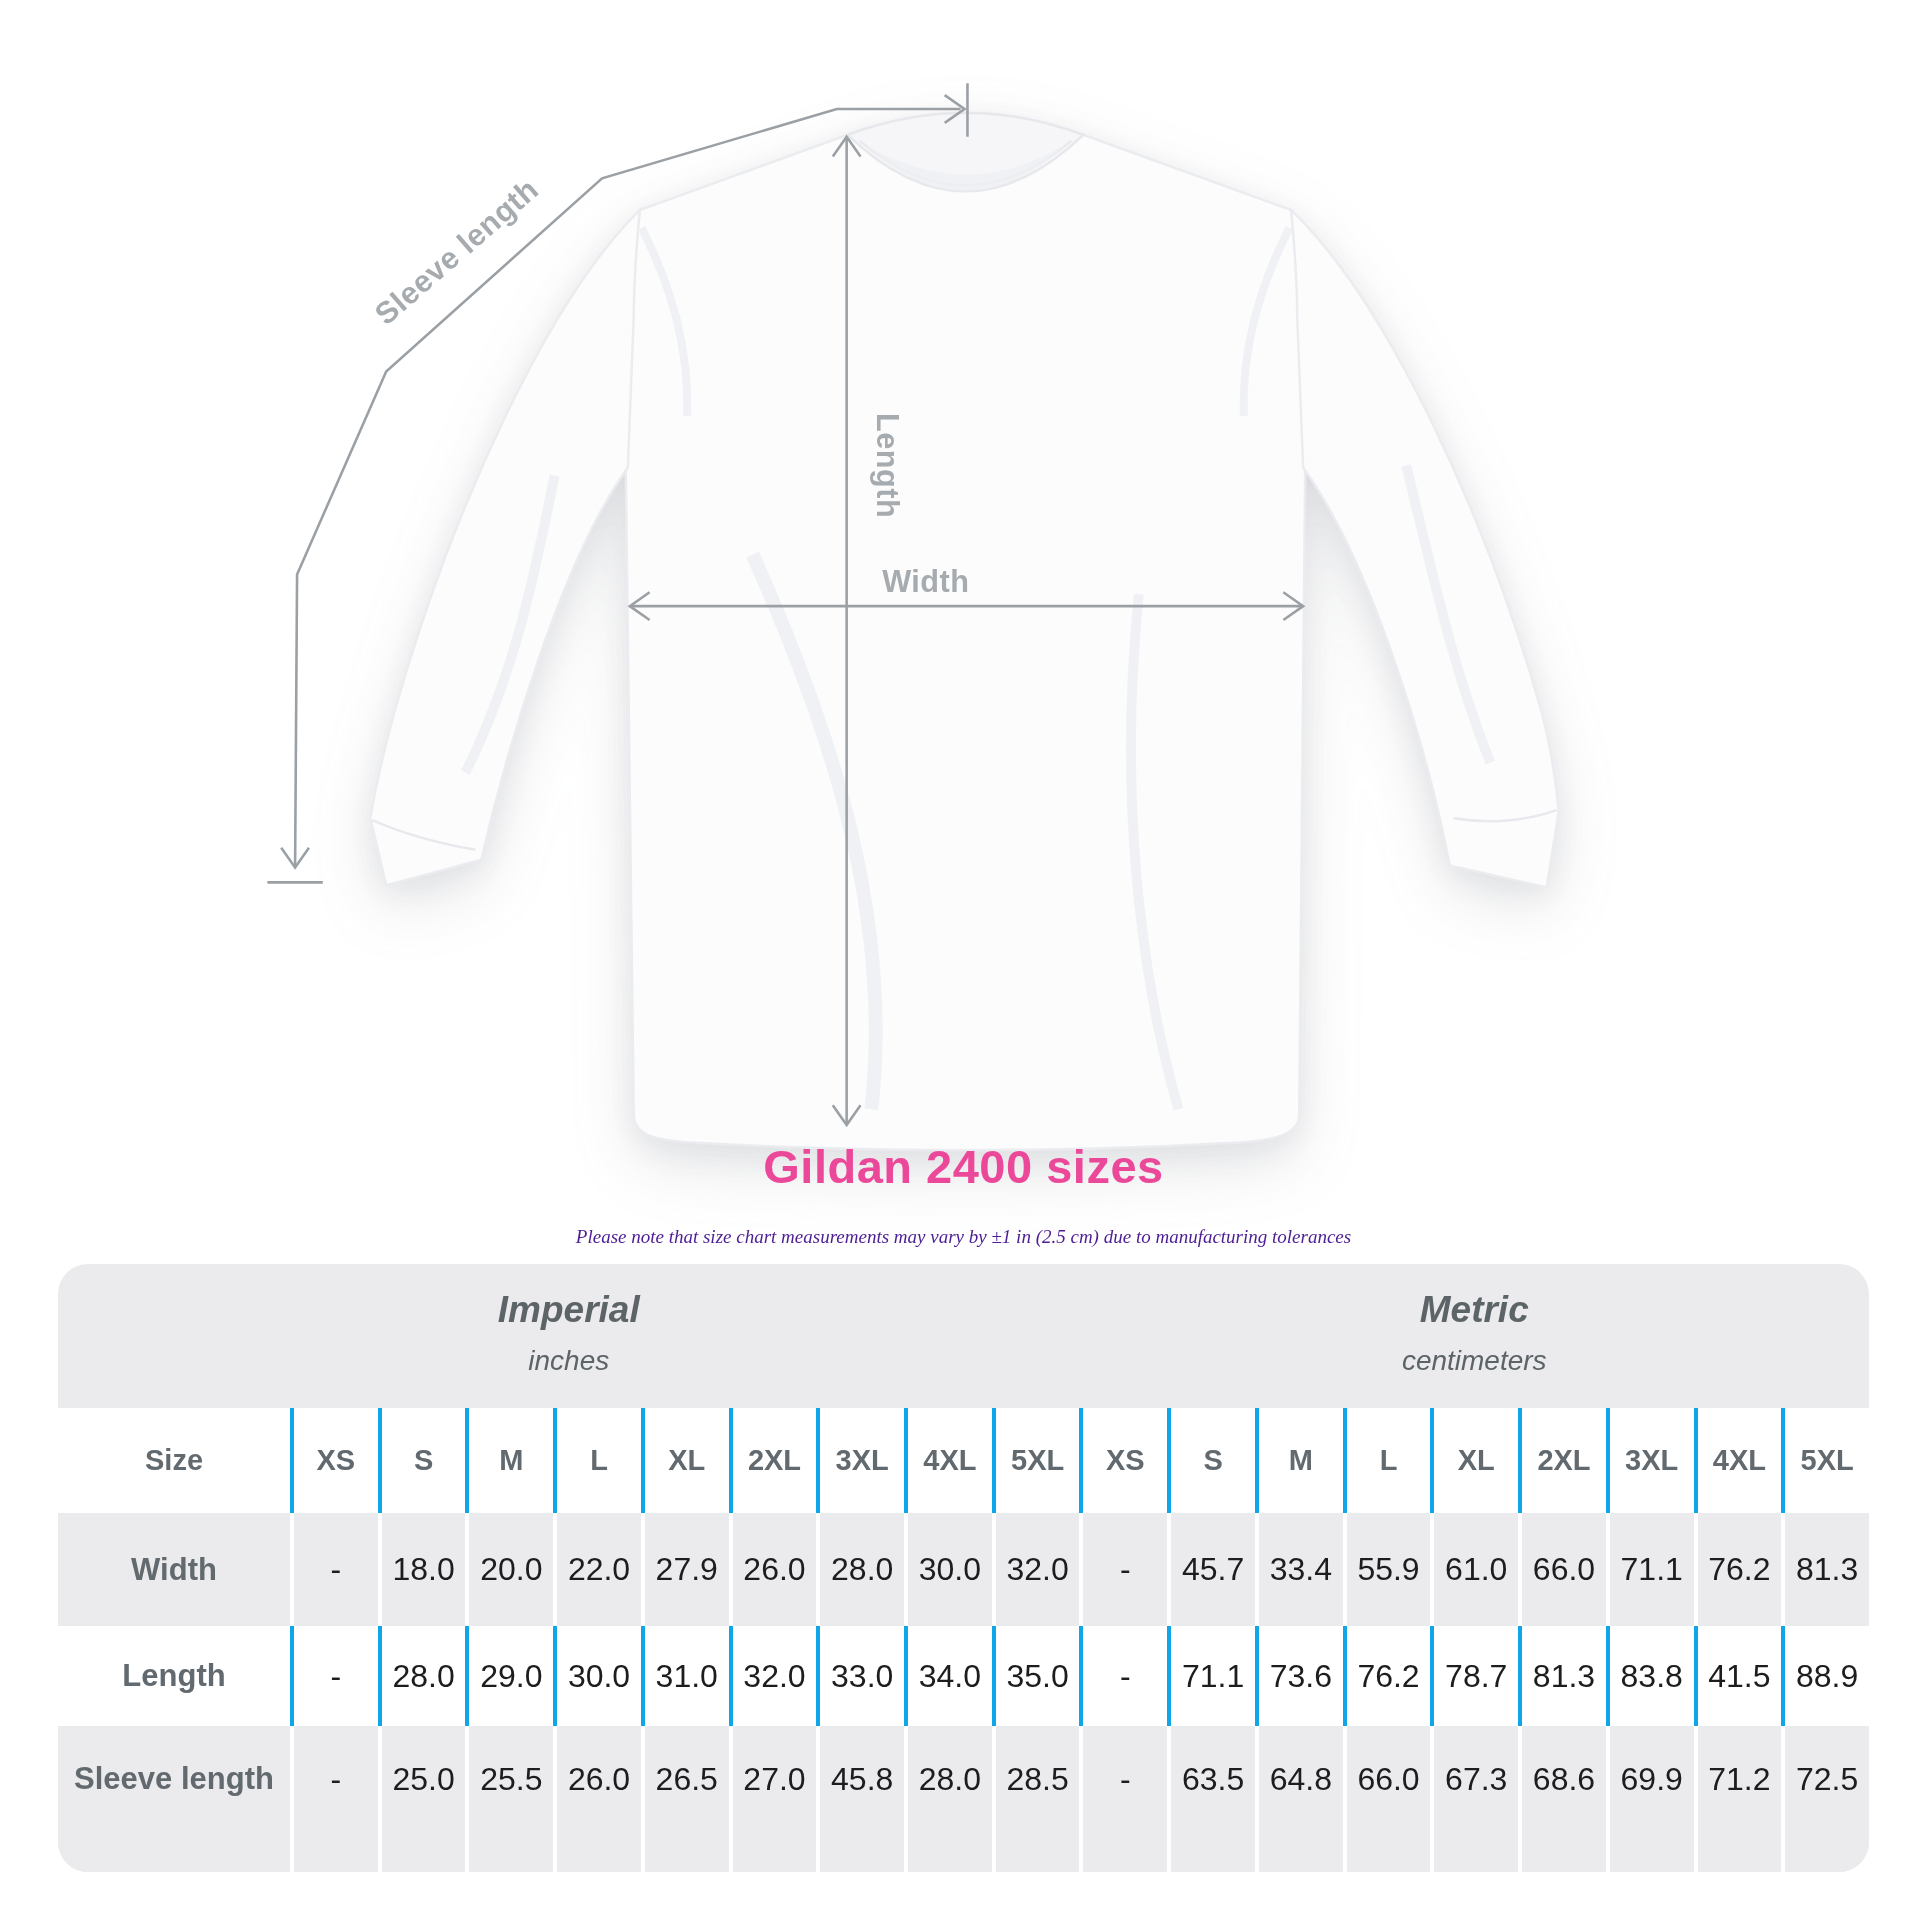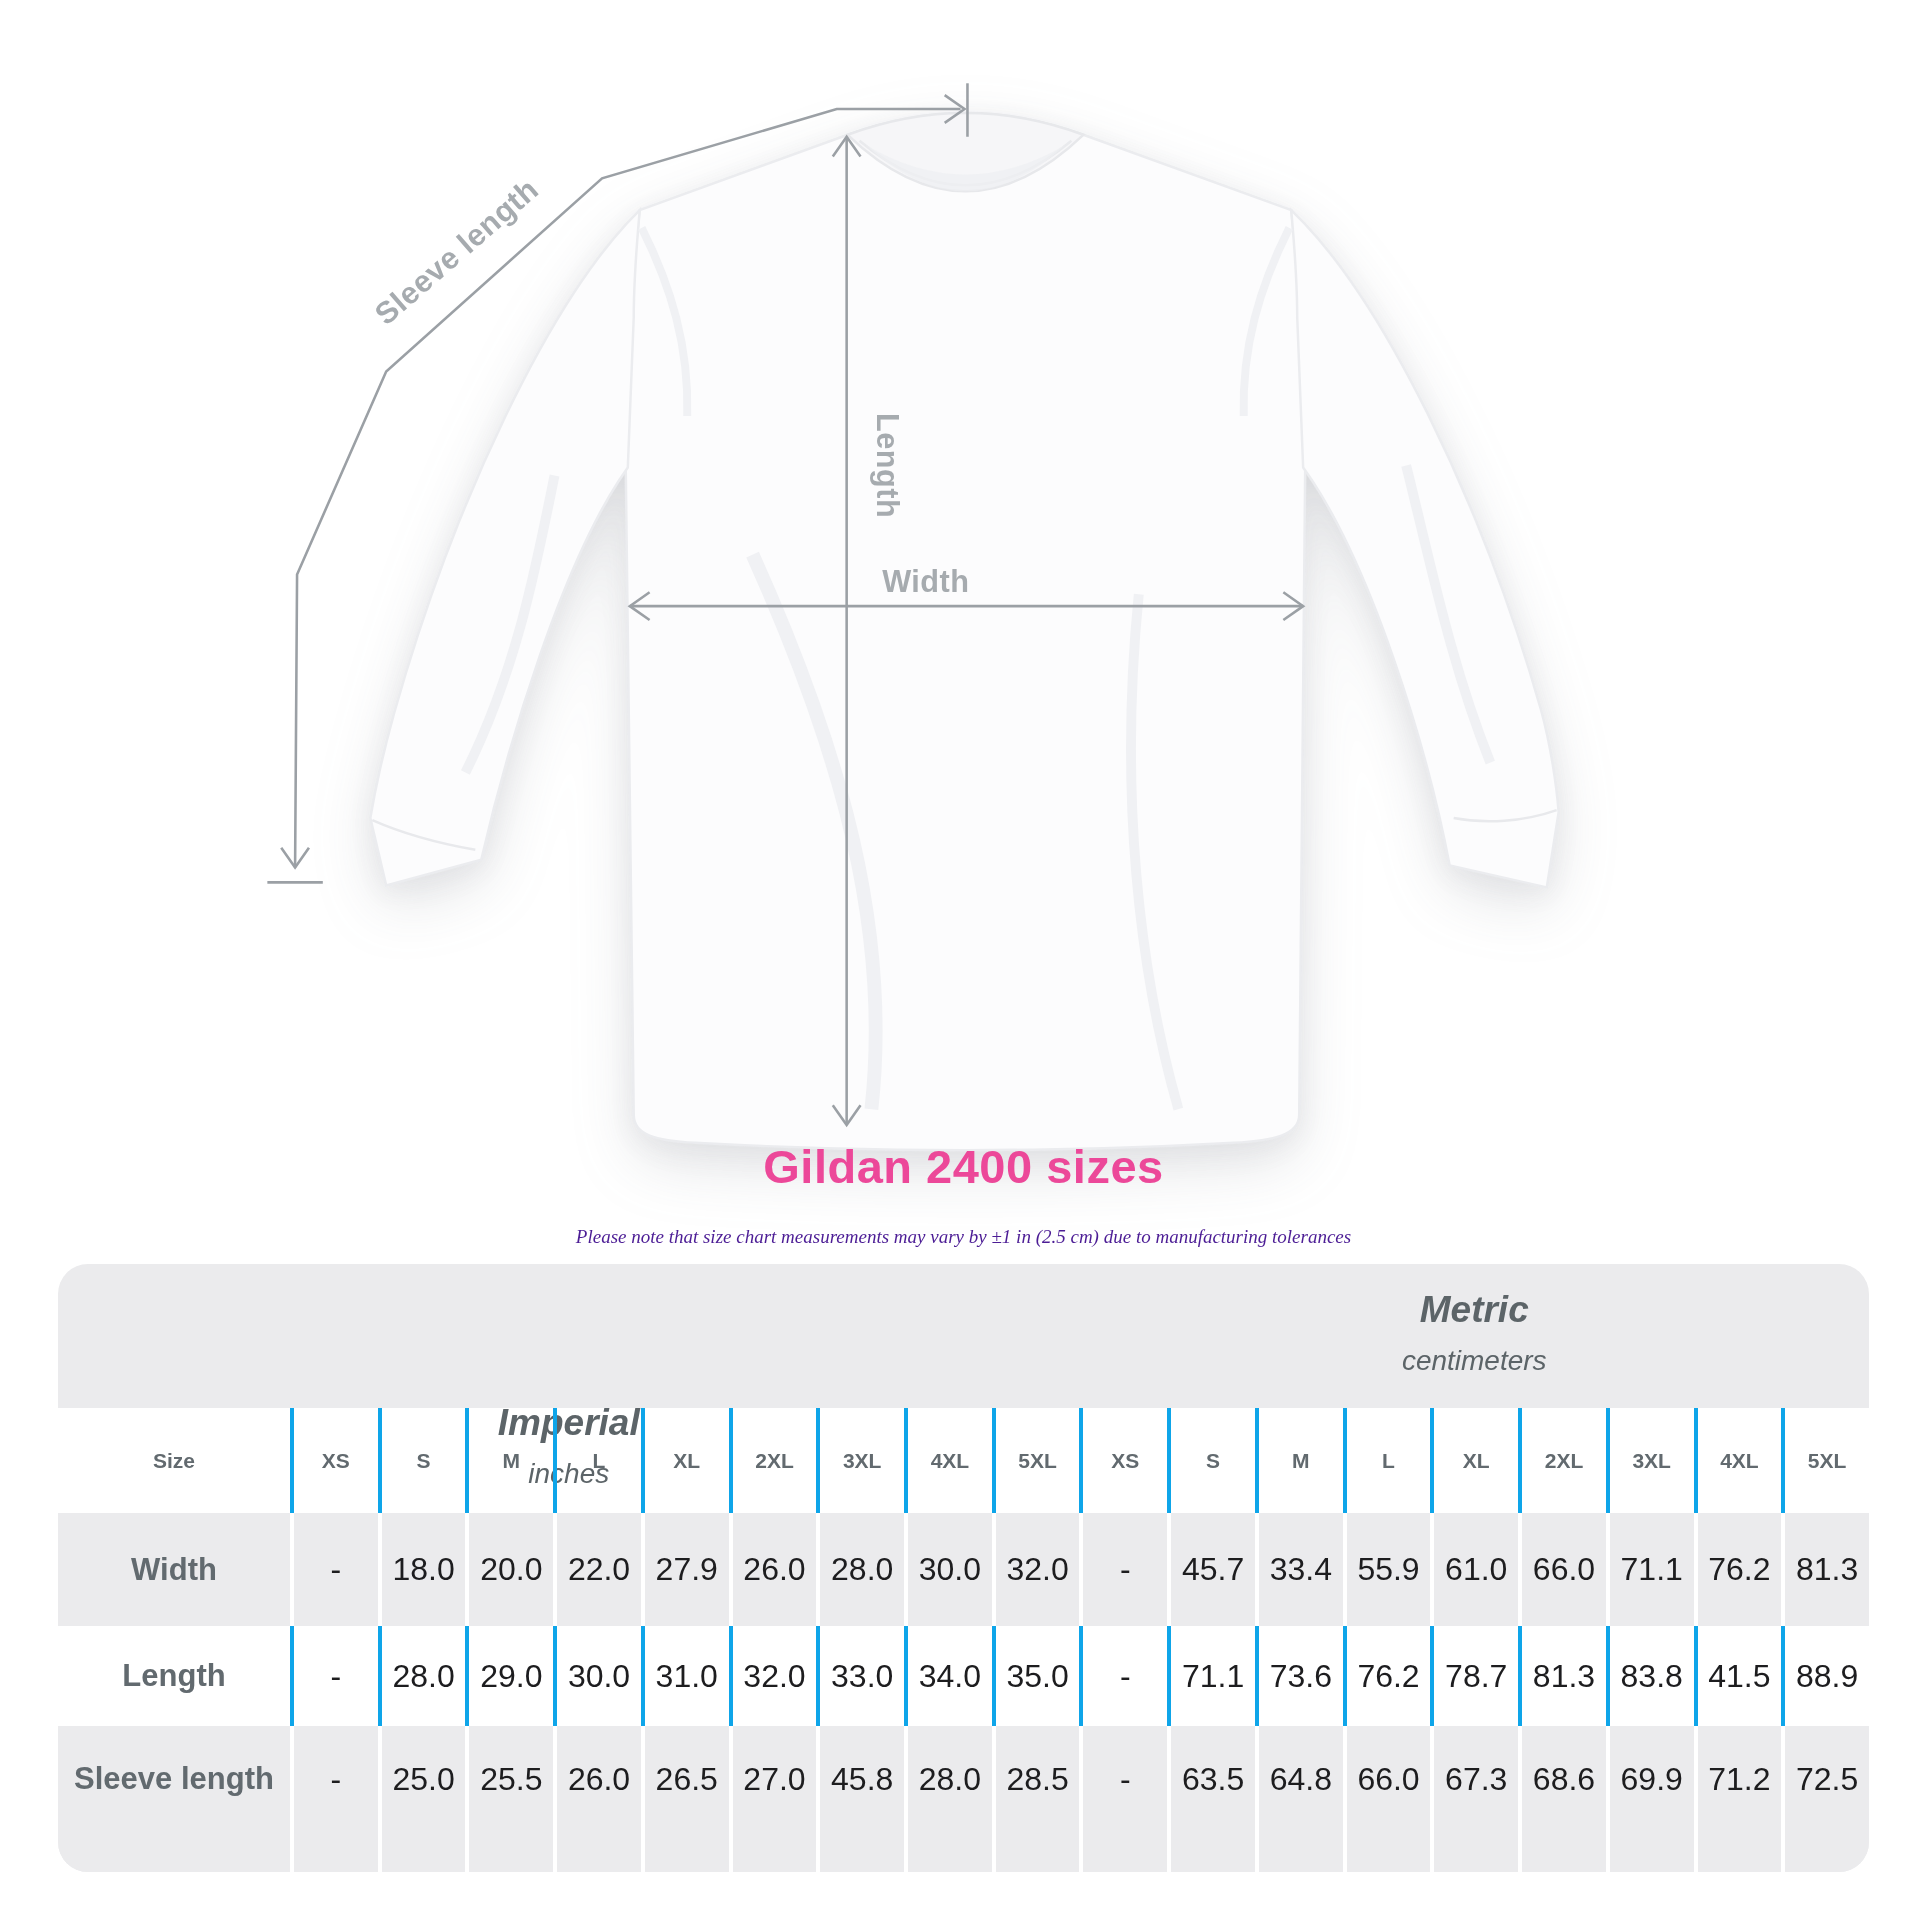--- a/index.html
+++ b/index.html
@@ -32,21 +32,21 @@
   .trow.r1{height:100px;}
   .trow.r2{height:106px;}
   .trow.spacer{height:41px;background:#ebebed;}
 
   .cell{display:flex;align-items:center;justify-content:center;}
   .trow.header .cell + .cell,
   .trow.r-white .cell + .cell{border-left:4px solid #0ea5e9;}
   .trow.r-gray .cell + .cell,
   .trow.spacer .cell + .cell{border-left:4px solid #ffffff;}
 
-  .head-txt{font-size:21px;font-weight:bold;color:#626a6f;}
+  .head-txt{font-size:29px;font-weight:bold;color:#626a6f;}
   .label-txt{font-size:31px;font-weight:bold;color:#626a6f;}
   .val-txt{font-size:32px;color:#1d1d1f;}
 
   .group-cell{display:flex;flex-direction:column;align-items:center;justify-content:flex-start;padding-top:25px;}
   .group-cell.imp{grid-column:1 / 11;}
   .group-cell.met{grid-column:11 / 20;}
   .g-title{font-size:37px;font-weight:bold;font-style:italic;color:#5c6468;}
   .g-sub{font-size:28px;font-style:italic;color:#5c6468;margin-top:14px;}
 </style>
 </head>
@@ -121,28 +121,28 @@
       <text class="meas-label" x="935" y="598" text-anchor="middle">Width</text>
     </g>
   </svg>
 </div>
 
 <div class="page-title">Gildan 2400 sizes</div>
 <div class="page-subtitle">Please note that size chart measurements may vary by ±1 in (2.5 cm) due to manufacturing tolerances</div>
 
 <div class="size-table">
   <div class="trow band">
+    <div class="group-cell imp">
+      <div class="g-title">Imperial</div>
+      <div class="g-sub">inches</div>
+    </div>
     <div class="group-cell met">
       <div class="g-title">Metric</div>
       <div class="g-sub">centimeters</div>
     </div>
-    <div class="group-cell imp">
-      <div class="g-title">Imperial</div>
-      <div class="g-sub">inches</div>
-    </div>
   </div>
 
 <div class="trow header">
       <div class="cell">
         <span class="head-txt">Size</span>
       </div>
       <div class="cell">
         <span class="head-txt">XS</span>
       </div>
       <div class="cell">

